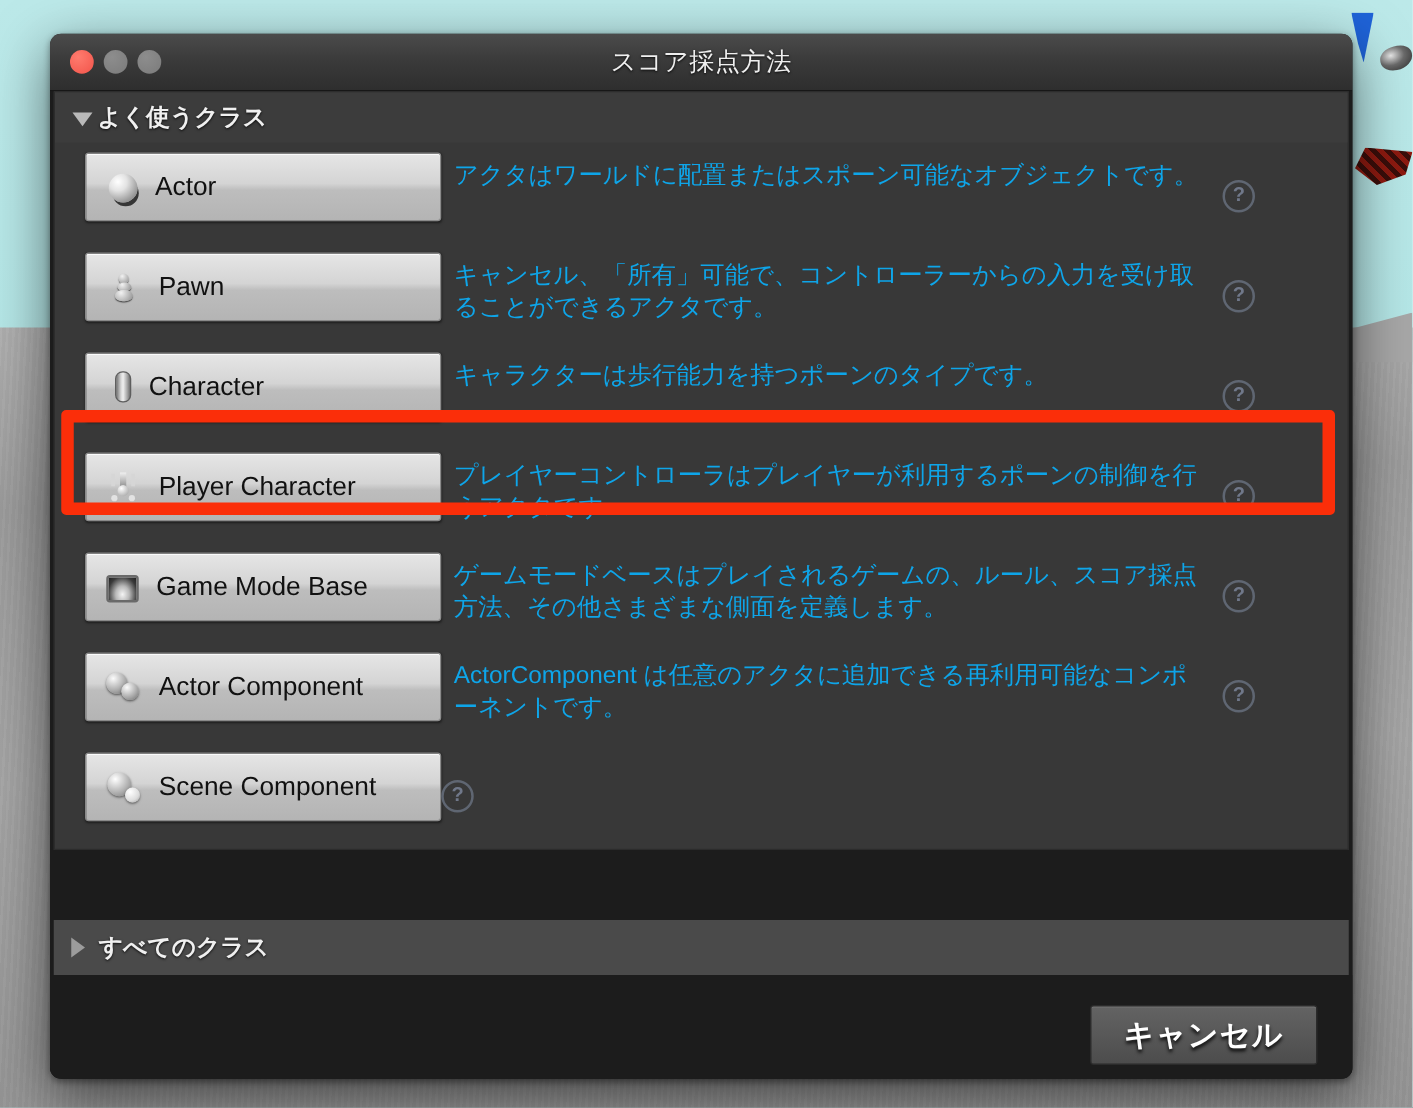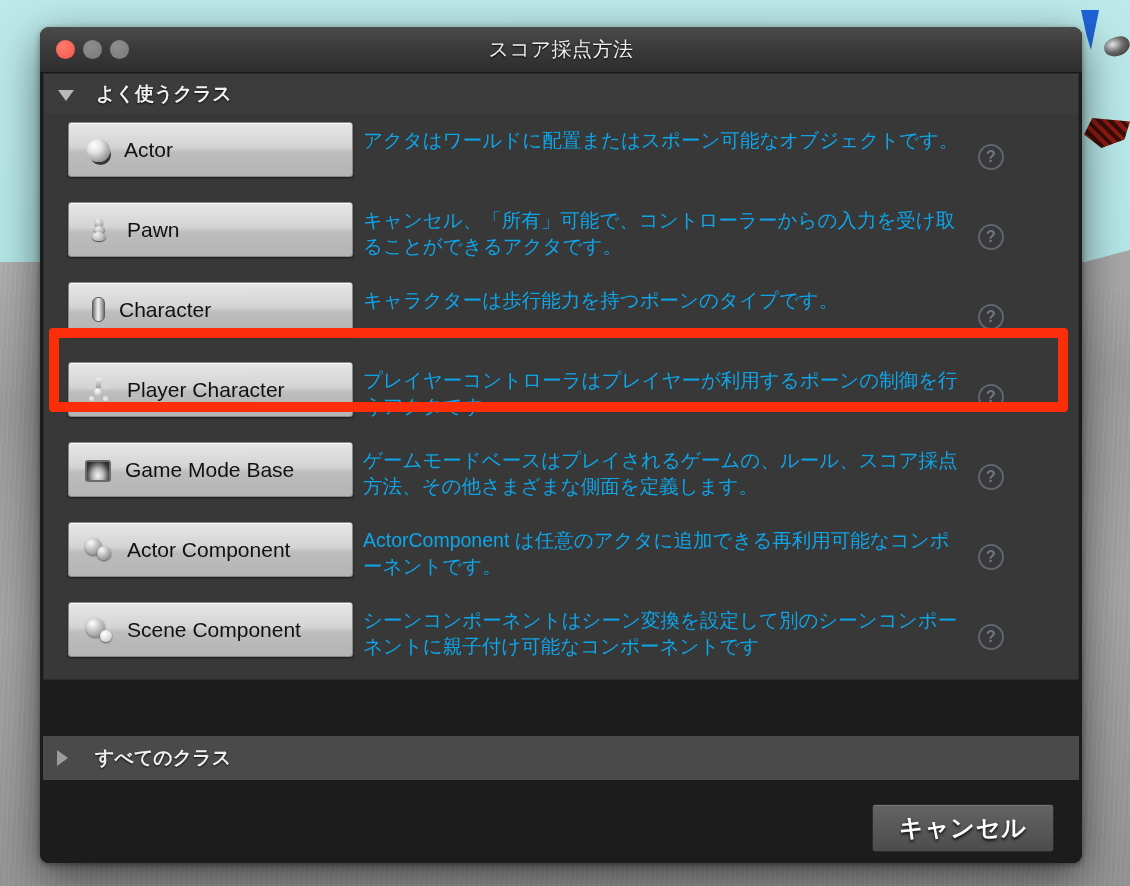--- a/index.html
+++ b/index.html
@@ -115,21 +115,21 @@
     position: absolute;
     left: 3px; top: 0; right: 3px;
     height: 607px;
     background: #383838;
     border: 1px solid #2c2c2c;
   }
   #common-classes-header {
     height: 40px;
     display: flex; align-items: center;
     padding-left: 14px;
-    gap: 22px;
+    gap: 4px;
     background: #3c3c3c;
   }
   .tri-icon { width: 0; height: 0; display: block; }
   #common-expander-icon {
     border-left: 8px solid transparent;
     border-right: 8px solid transparent;
     border-top: 11px solid #b9b9b9;
     transform: translateY(1px);
   }
   .section-title {
@@ -262,21 +262,21 @@
   }
 
   
   #all-classes-section {
     position: absolute;
     left: 3px; right: 3px; top: 663px;
     height: 44px;
     background: #4a4a4a;
     display: flex;
     align-items: center;
-    gap: 27px;
+    gap: 11px;
     padding-left: 14px;
     cursor: pointer;
   }
   #all-classes-expander-icon {
     border-top: 8px solid transparent;
     border-bottom: 8px solid transparent;
     border-left: 11px solid #9c9c9c;
   }
 
   
@@ -392,21 +392,20 @@
           </div>
           <div class="class-description">ActorComponent は任意のアクタに追加できる再利用可能なコンポーネントです。</div>
           <div class="class-help-icon">?</div>
         </div>
 
         <div class="class-row">
           <div class="class-button">
             <span class="class-icon ic-scenecomponent"></span>
             <span class="class-button-label">Scene Component</span>
           </div>
-          <div class="class-description">シーンコンポーネントはシーン変換を設定して別のシーンコンポーネントに親子付け可能なコンポーネントです</div>
           <div class="class-help-icon">?</div>
         </div>
 
       </div>
 
       <div id="annotation-highlight"></div>
     </div>
 
     <div id="all-classes-section">
       <span class="tri-icon" id="all-classes-expander-icon"></span>

